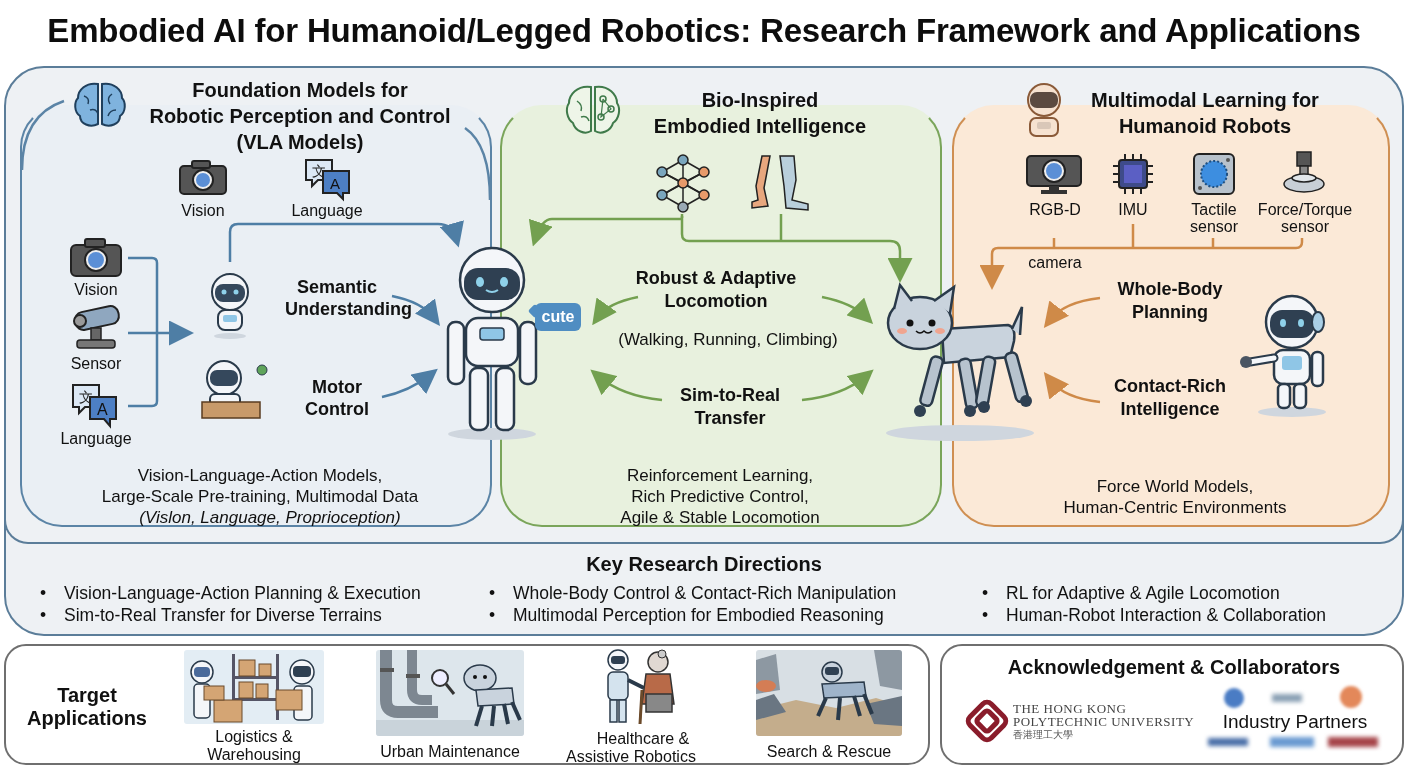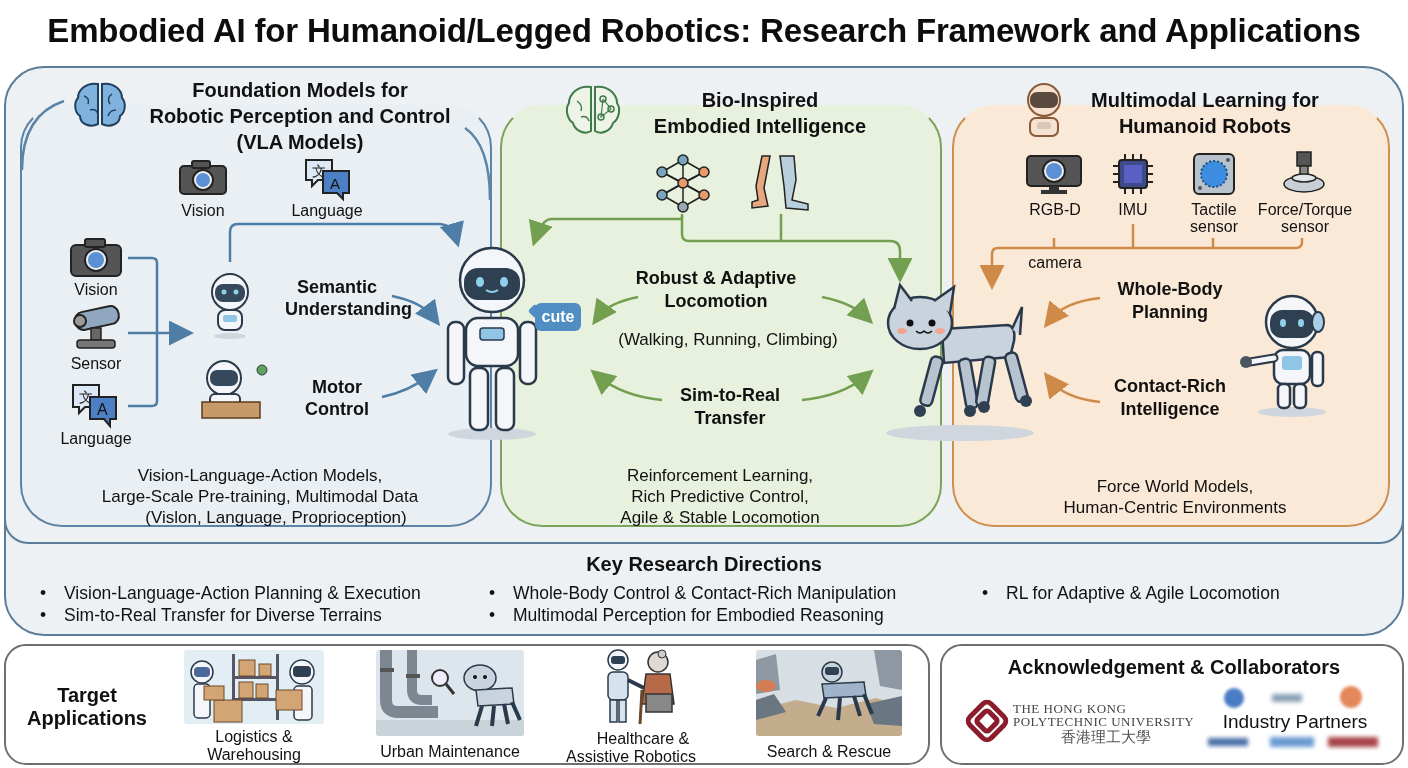--- a/index.html
+++ b/index.html
@@ -148,21 +148,21 @@
   <rect x="10" y="12" width="28" height="16" rx="7" fill="#35485c"></rect>
   <rect x="10" y="36" width="30" height="14" rx="5" fill="#f4f6f9" stroke="#2a3a4a" stroke-width="2"></rect>
   <rect x="2" y="44" width="58" height="16" fill="#c89a6a" stroke="#5a3c20" stroke-width="1.5"></rect>
   <circle cx="62" cy="12" r="5" fill="#5fa45a" stroke="#2a3a4a" stroke-width="1"></circle>
 </svg>
 <div class="blbl" style="left:262px;top:376px;width:150px;">Motor</div>
 <div class="blbl" style="left:262px;top:398px;width:150px;">Control</div>
 
 <div class="desc" style="left:30px;top:465px;width:460px;">Vision-Language-Action Models,</div>
 <div class="desc" style="left:30px;top:486px;width:460px;">Large-Scale Pre-training, Multimodal Data</div>
-<div class="desc" style="left:46px;top:507px;width:460px;">(Vislon, Language, Proprioception)</div>
+<div class="desc" style="left:40px;top:507px;width:460px;font-style:italic;">(Vislon, Language, Proprioception)</div>
 
 <div class="panel p-mid"></div>
 <svg width="60" height="54" style="left:563px;top:83px;">
   <path d="M28 4 C14 2 6 12 6 20 C2 26 4 36 10 40 C12 48 22 52 28 48 Z" fill="#eef5e8" stroke="#3f7a4a" stroke-width="2"></path>
   <path d="M32 4 C46 2 54 12 54 20 C58 26 56 36 50 40 C48 48 38 52 32 48 Z" fill="#eef5e8" stroke="#3f7a4a" stroke-width="2"></path>
   <circle cx="40" cy="16" r="3" fill="none" stroke="#3f7a4a" stroke-width="1.5"></circle>
     <circle cx="48" cy="26" r="3" fill="none" stroke="#3f7a4a" stroke-width="1.5"></circle>
   <circle cx="38" cy="34" r="3" fill="none" stroke="#3f7a4a" stroke-width="1.5"></circle>
   <path d="M40 16 L48 26 L38 34 L40 16" stroke="#3f7a4a" stroke-width="1.2" fill="none"></path>
   <path d="M14 18 q6 4 4 10 M18 34 q6 -2 8 4" stroke="#3f7a4a" stroke-width="1.5" fill="none"></path>
@@ -347,20 +347,21 @@
 <ul class="kr-col" style="left:38px;">
   <li>Vision-Language-Action Planning &amp; Execution</li>
   <li>Sim-to-Real Transfer for Diverse Terrains</li>
 </ul>
 <ul class="kr-col" style="left:487px;">
   <li>Whole-Body Control &amp; Contact-Rich Manipulation</li>
   <li>Multimodal Perception for Embodied Reasoning</li>
 </ul>
 <ul class="kr-col" style="left:980px;">
   <li>RL for Adaptive &amp; Agile Locomotion</li>
+  <li>Human-Robot Interaction &amp; Collaboration</li>
 </ul>
 
 <div class="app-box"></div>
 <div class="blbl" style="left:22px;top:684px;width:130px;font-size:20px;">Target</div>
 <div class="blbl" style="left:22px;top:707px;width:130px;font-size:20px;">Applications</div>
 
 <div class="thumb" style="left:184px;top:650px;width:140px;height:74px;background:#e3edf4;">
   <svg width="140" height="74" style="left:0;top:0;">
     <rect x="48" y="4" width="3" height="66" fill="#556"></rect>
       <rect x="92" y="4" width="3" height="66" fill="#556"></rect>
@@ -450,21 +451,21 @@
 <div class="blbl" style="left:944px;top:656px;width:460px;font-size:20px;">Acknowledgement &amp; Collaborators</div>
 
 <svg width="46" height="46" style="left:964px;top:698px;">
   <g transform="rotate(45 23 23)" fill="none" stroke="#8a1c2b" stroke-width="5">
     <rect x="8" y="8" width="30" height="30" rx="6"></rect>
     <rect x="15" y="15" width="16" height="16" rx="3"></rect>
   </g>
 </svg>
 <div style="position:absolute;left:1013px;top:701px;font-family:'Liberation Serif',serif;font-size:13px;color:#444;letter-spacing:0.5px;">THE HONG KONG</div>
 <div style="position:absolute;left:1013px;top:714px;font-family:'Liberation Serif',serif;font-size:13px;color:#444;letter-spacing:0.5px;">POLYTECHNIC UNIVERSITY</div>
-<div style="position:absolute;left:1013px;top:728px;font-family:Liberation Mono, monospace;font-size:15px;color:#555;margin-left:48px;">香港理工大學</div>
+<div style="position:absolute;left:1013px;top:728px;font-family:Liberation Mono, monospace;font-size:10px;color:#555;">香港理工大學</div>
 
 <div style="position:absolute;left:1224px;top:688px;width:20px;height:20px;border-radius:50%;background:#4a7cc4;filter:blur(1.5px);"></div>
 <div style="position:absolute;left:1272px;top:694px;width:30px;height:8px;background:#8aa0b4;filter:blur(2px);"></div>
 <div style="position:absolute;left:1340px;top:686px;width:22px;height:22px;border-radius:50%;background:#e3885a;filter:blur(1.5px);"></div>
 <div style="position:absolute;left:1208px;top:738px;width:40px;height:8px;background:#4a6fa8;filter:blur(2px);"></div>
 <div style="position:absolute;left:1270px;top:737px;width:44px;height:10px;background:#6b9bd2;filter:blur(2px);"></div>
 <div style="position:absolute;left:1328px;top:737px;width:50px;height:10px;background:#a6454a;filter:blur(2px);"></div>
 <div class="blbl" style="left:1200px;top:710px;width:190px;font-weight:normal;font-size:19px;">Industry Partners</div>
 
 </body></html>

